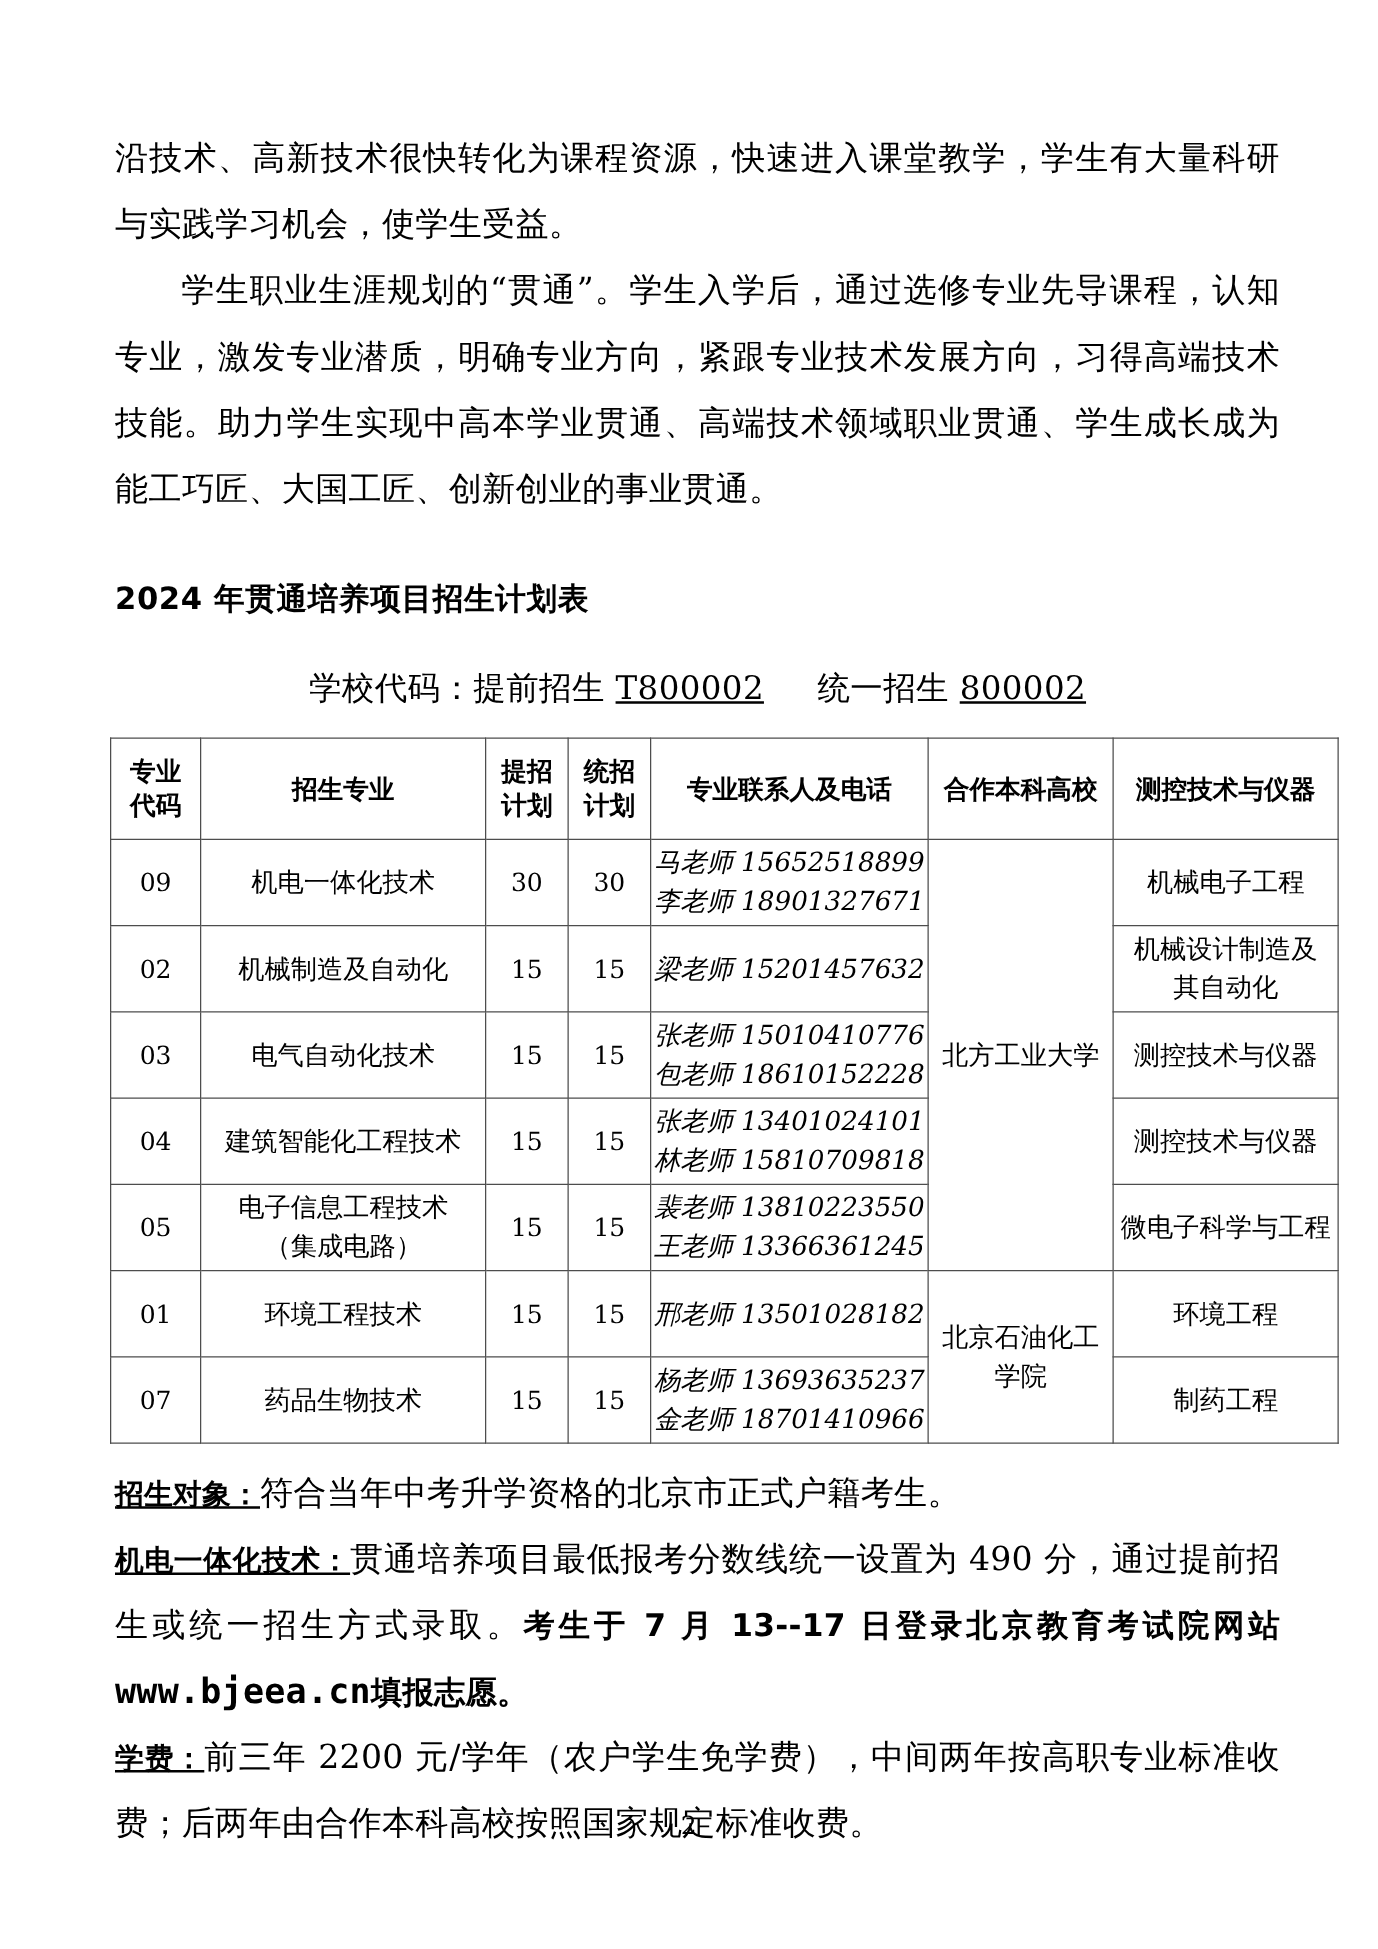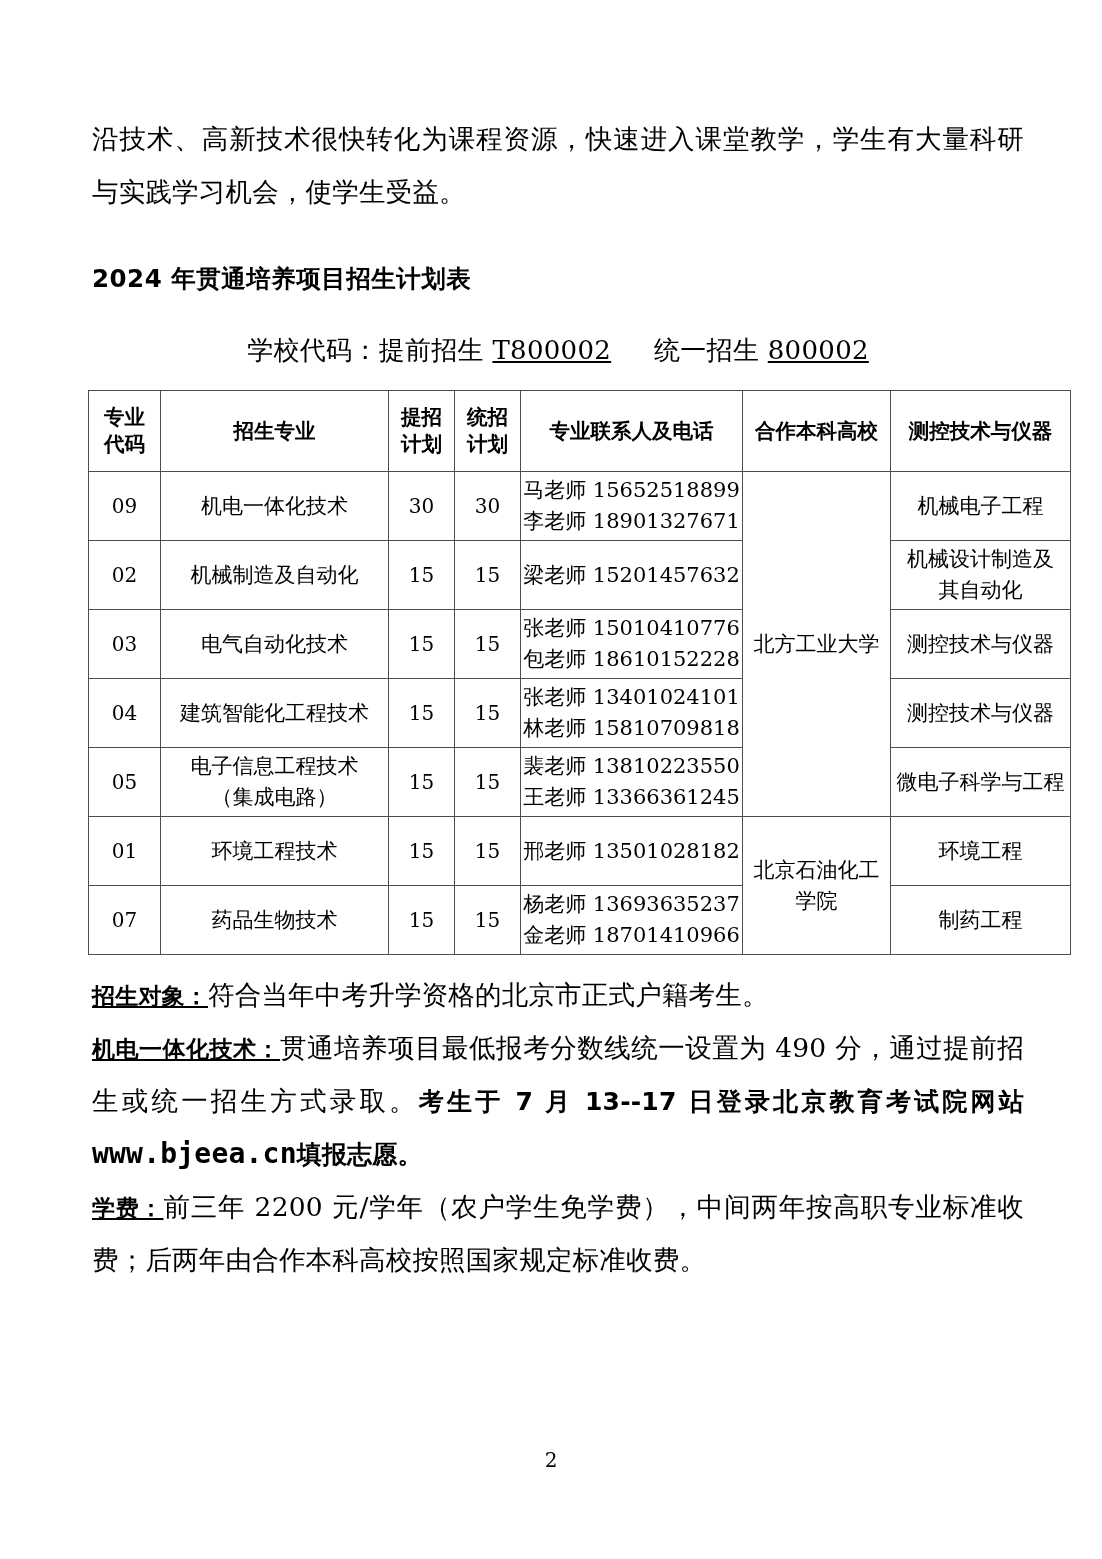--- a/index.html
+++ b/index.html
@@ -10,21 +10,21 @@
   body {
     width: 1102px;
     height: 1559px;
     position: relative;
     font-family: "DejaVu Serif", "Liberation Serif", serif;
     color: #000000;
     overflow: hidden;
   }
   .page {
     position: absolute;
-    left: 0; top: 16px;
+    left: 0; top: 4px;
     width: 1102px;
     height: 1345px;
     box-sizing: border-box;
     padding: 96px 78px 0 92px;
   }
 
   
   .para {
     font-size: 26.5px;
     line-height: 53px;
@@ -80,20 +80,21 @@
   .c-code    { width: 72px; }
   .c-major   { width: 228px; }
   .c-pre     { width: 66px; }
   .c-uni     { width: 66px; }
   .c-contact { width: 222px; }
   .c-school  { width: 148px; }
   .c-target  { width: 180px; }
   .contact-cell {
     font-size: 20px;
     line-height: 31px;
+    font-style: italic;
   }
   .contact-cell .ln { display: block; white-space: nowrap; }
 
   
   .notes { margin-top: 14px; }
   .note {
     font-size: 26.5px;
     line-height: 52px;
     text-align: justify;
     text-align-last: left;
@@ -128,20 +129,21 @@
     font-size: 20px;
     font-family: "DejaVu Serif", "Liberation Serif", serif;
   }
 </style>
 </head>
 <body>
 
 <div class="page">
 
   <p class="para">沿技术、高新技术很快转化为课程资源，快速进入课堂教学，学生有大量科研与实践学习机会，使学生受益。</p>
+  <p class="para indent">学生职业生涯规划的“贯通”。学生入学后，通过选修专业先导课程，认知专业，激发专业潜质，明确专业方向，紧跟专业技术发展方向，习得高端技术技能。助力学生实现中高本学业贯通、高端技术领域职业贯通、学生成长成为能工巧匠、大国工匠、创新创业的事业贯通。</p>
 
   <h2 class="doc-title">2024 年贯通培养项目招生计划表</h2>
 
   <p class="code-line">
     <span>学校代码：</span><span>提前招生</span>&nbsp;<span class="u">T800002</span>&nbsp;&nbsp;&nbsp;&nbsp;&nbsp;<span>统一招生</span>&nbsp;<span class="u">800002</span>
   </p>
 
   <table class="plan">
     <colgroup>
       <col class="c-code">

